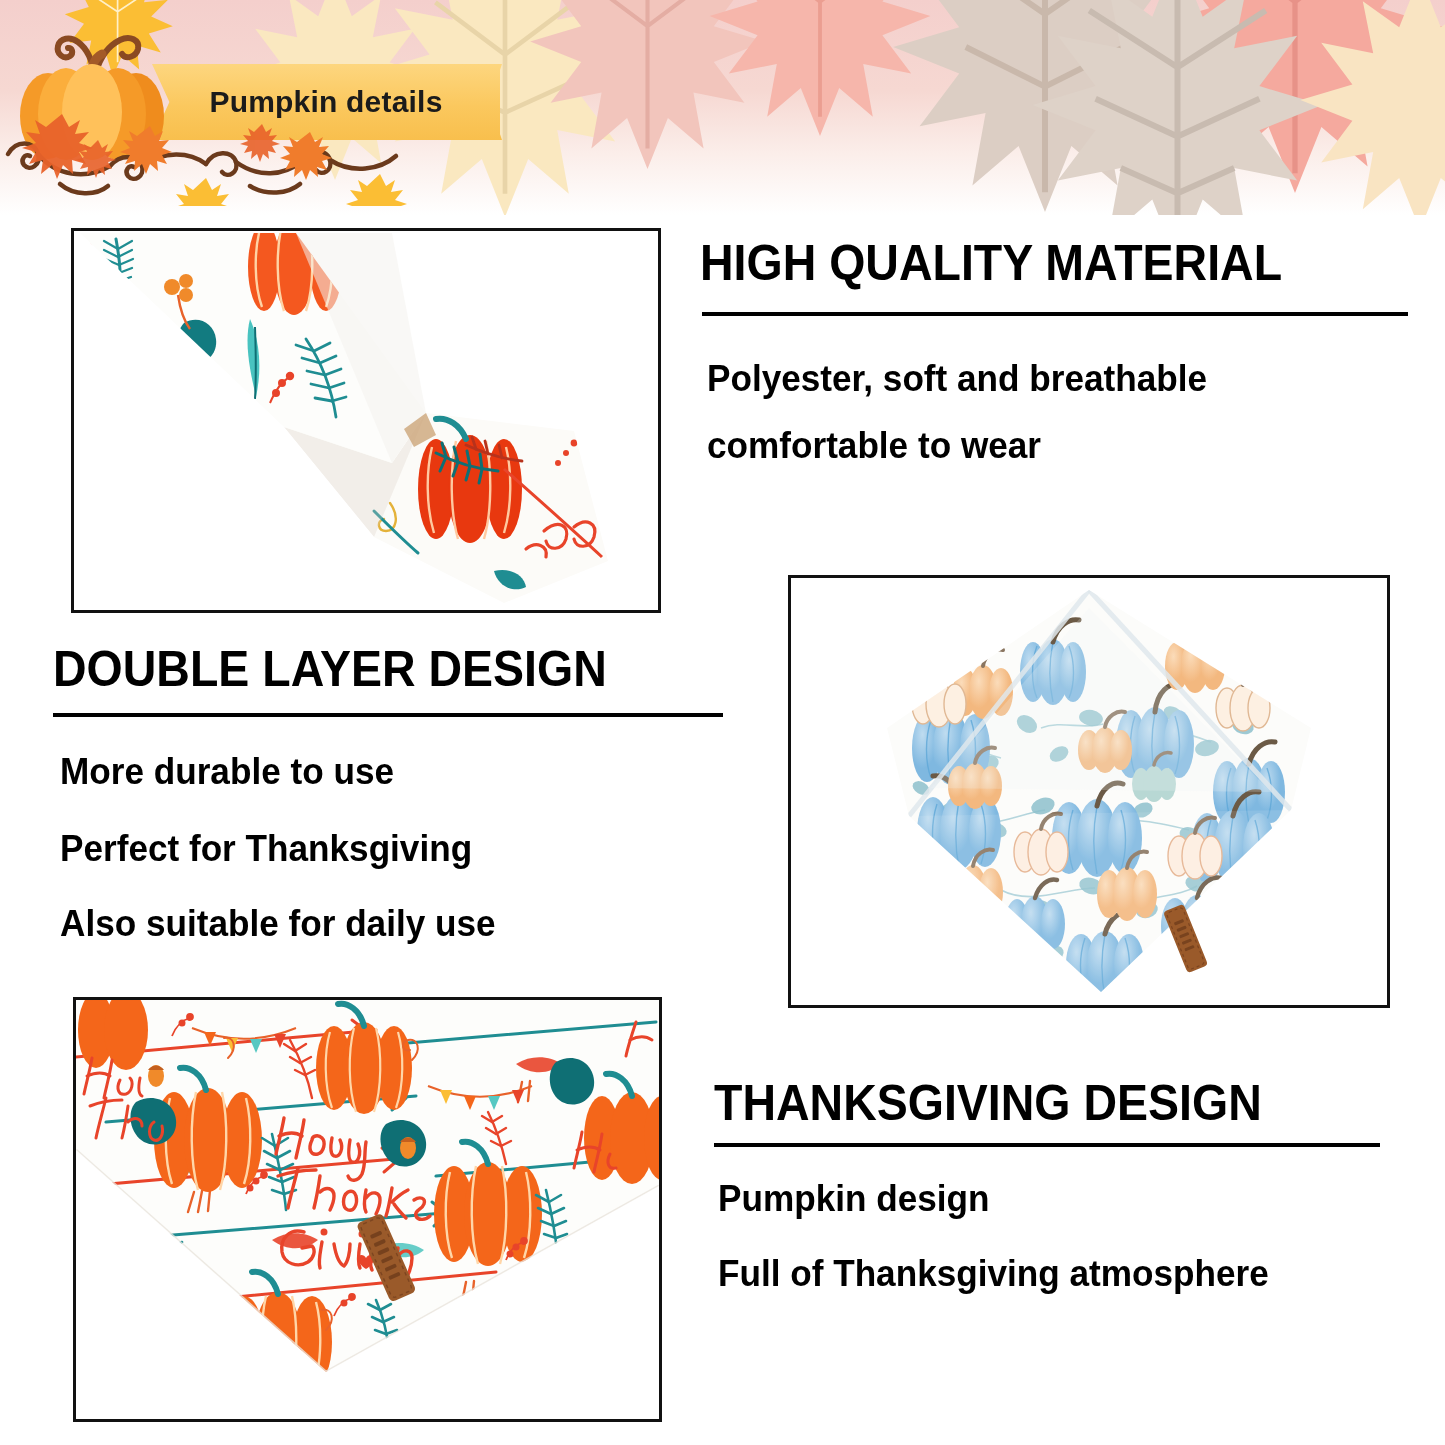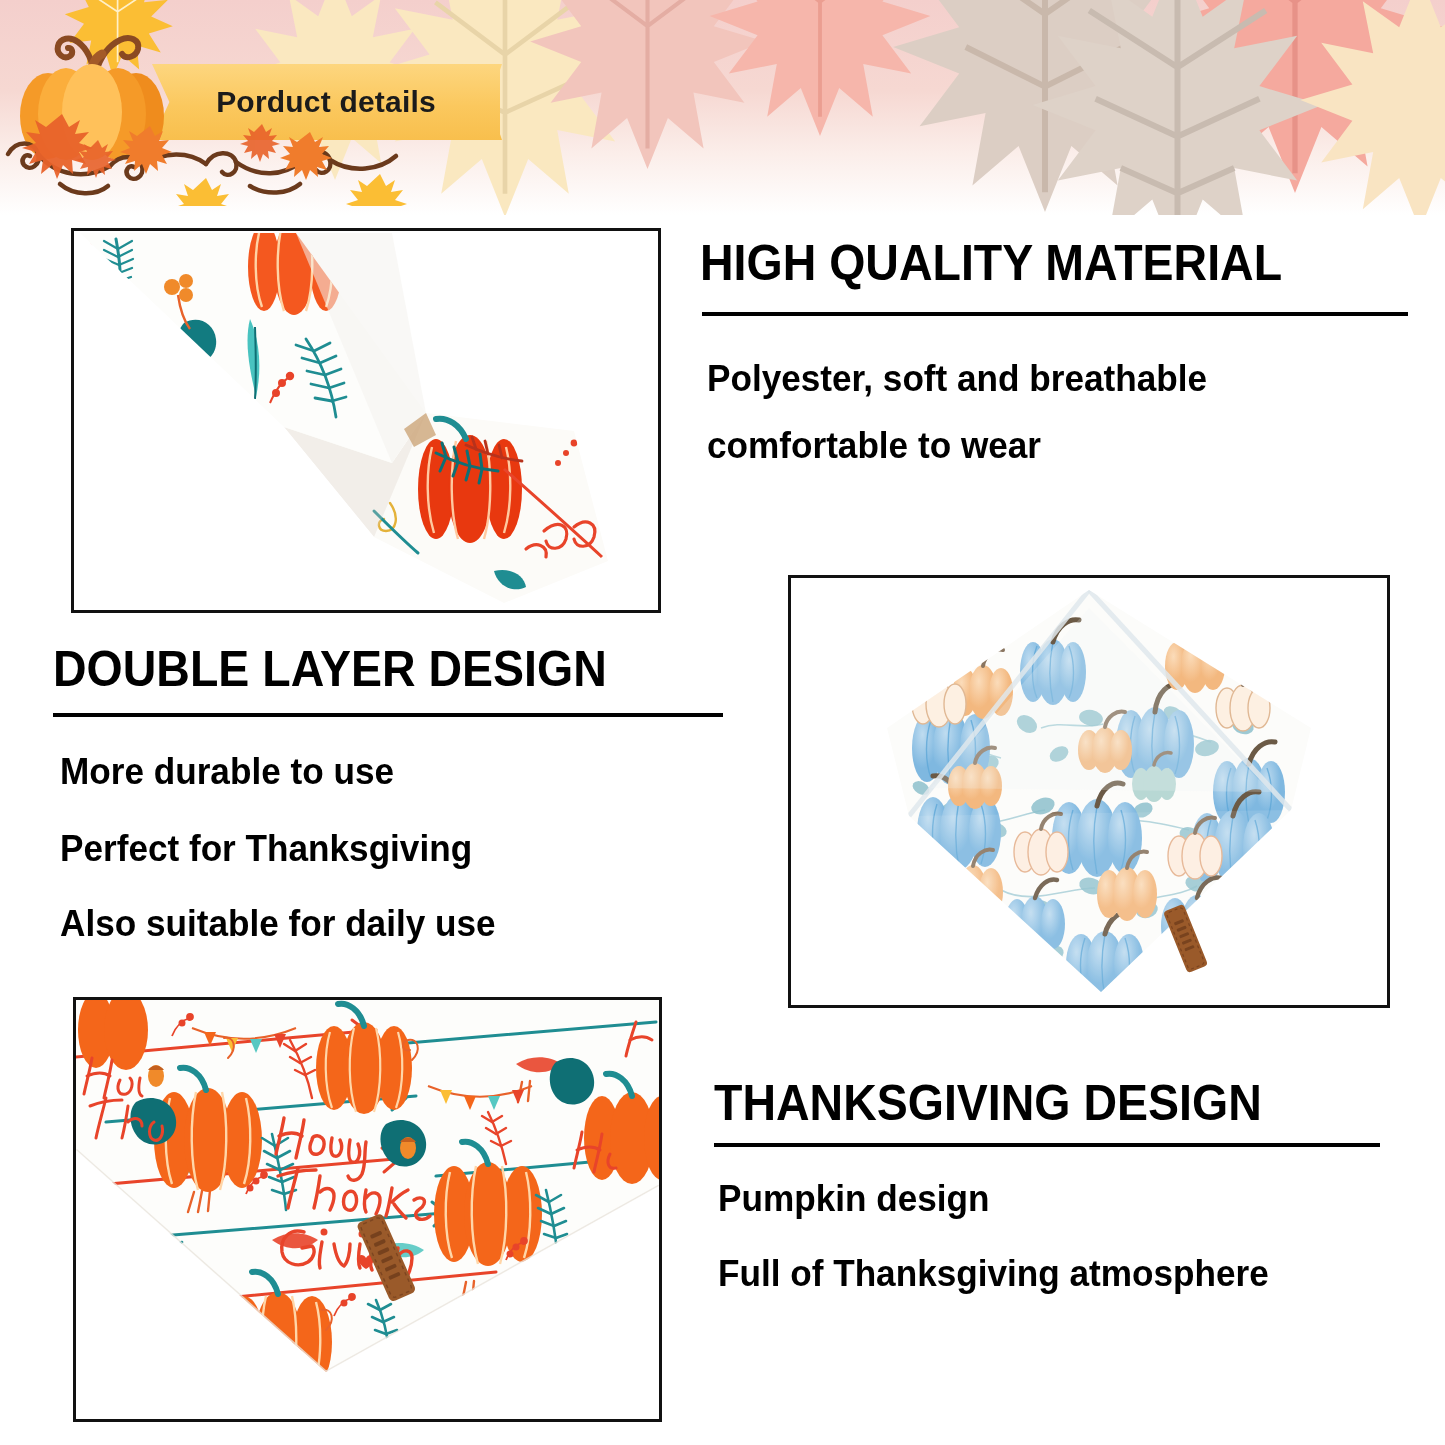--- a/index.html
+++ b/index.html
@@ -115,21 +115,21 @@
     <div class="leaf" style="left:60px;top:-46px;">
       <svg width="120" height="130" viewBox="0 0 100 100">
         <path fill="#fbbe34" d="M50 6 L60 26 L76 16 L70 36 L90 34 L76 48 L94 56 L74 62 L84 78 L64 72 L66 92 L52 80 L44 98 L38 78 L22 88 L26 68 L8 70 L20 54 L4 46 L24 40 L16 24 L34 28 L32 10 L44 22 Z"></path>
         <path stroke="#fff0c8" stroke-width="1.4" fill="none" d="M48 14 V86 M48 44 L24 28 M48 44 L72 28"></path>
       </svg>
     </div>
   </div>
 
   <div class="ribbon"></div>
   <div class="ribbon-notch"></div>
-  <div class="ribbon-label">Porduct details</div>
+  <div class="ribbon-label">Pumpkin details</div>
 
   <div class="mascot">
     <svg width="170" height="160" viewBox="0 0 170 160">
 
       <path d="M86 56 C84 40 78 30 70 24 C62 18 52 20 50 28 C48 36 56 42 62 38 C66 35 64 29 60 30" stroke="#8a4a22" stroke-width="6" fill="none" stroke-linecap="round"></path>
       <path d="M88 54 C92 40 100 28 112 22 C122 17 132 22 130 31 C128 39 118 42 114 36" stroke="#8a4a22" stroke-width="6" fill="none" stroke-linecap="round"></path>
       <path d="M84 62 C82 50 86 40 94 36" stroke="#a35a28" stroke-width="9" fill="none" stroke-linecap="round"></path>
 
       <ellipse cx="40" cy="98" rx="28" ry="43" fill="#f59a28"></ellipse>
       <ellipse cx="128" cy="98" rx="28" ry="43" fill="#ef8c1d"></ellipse>

